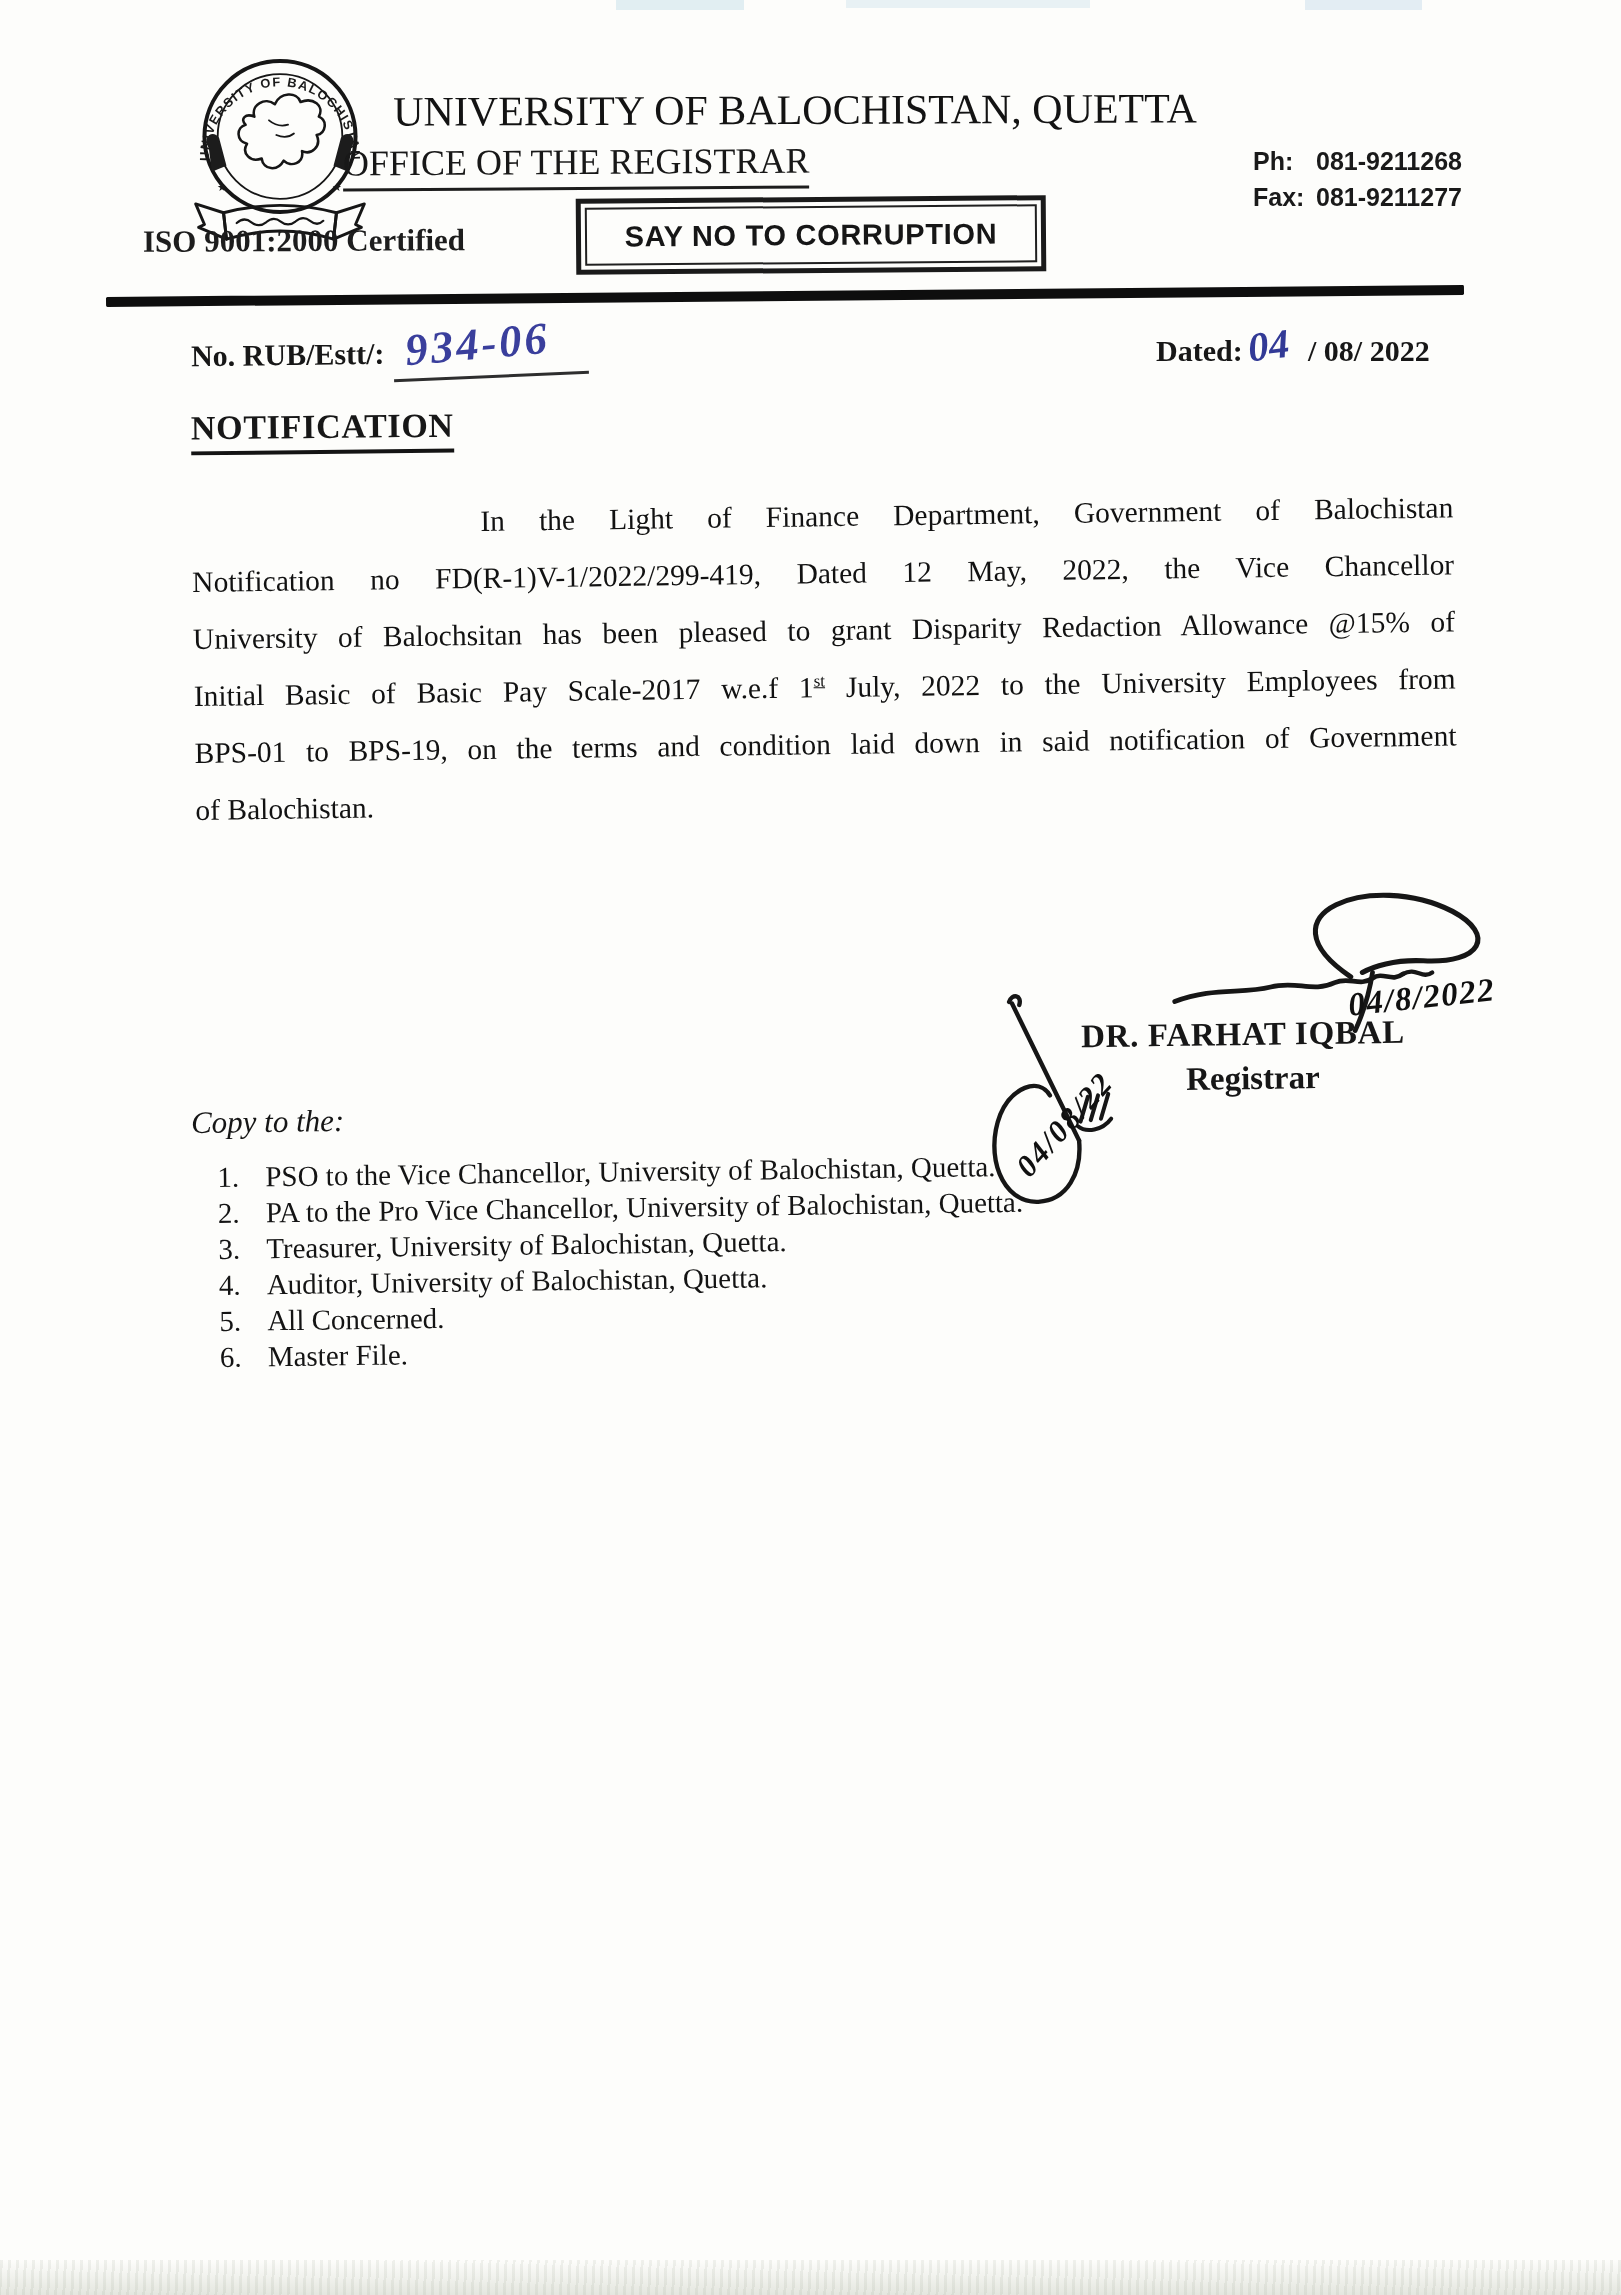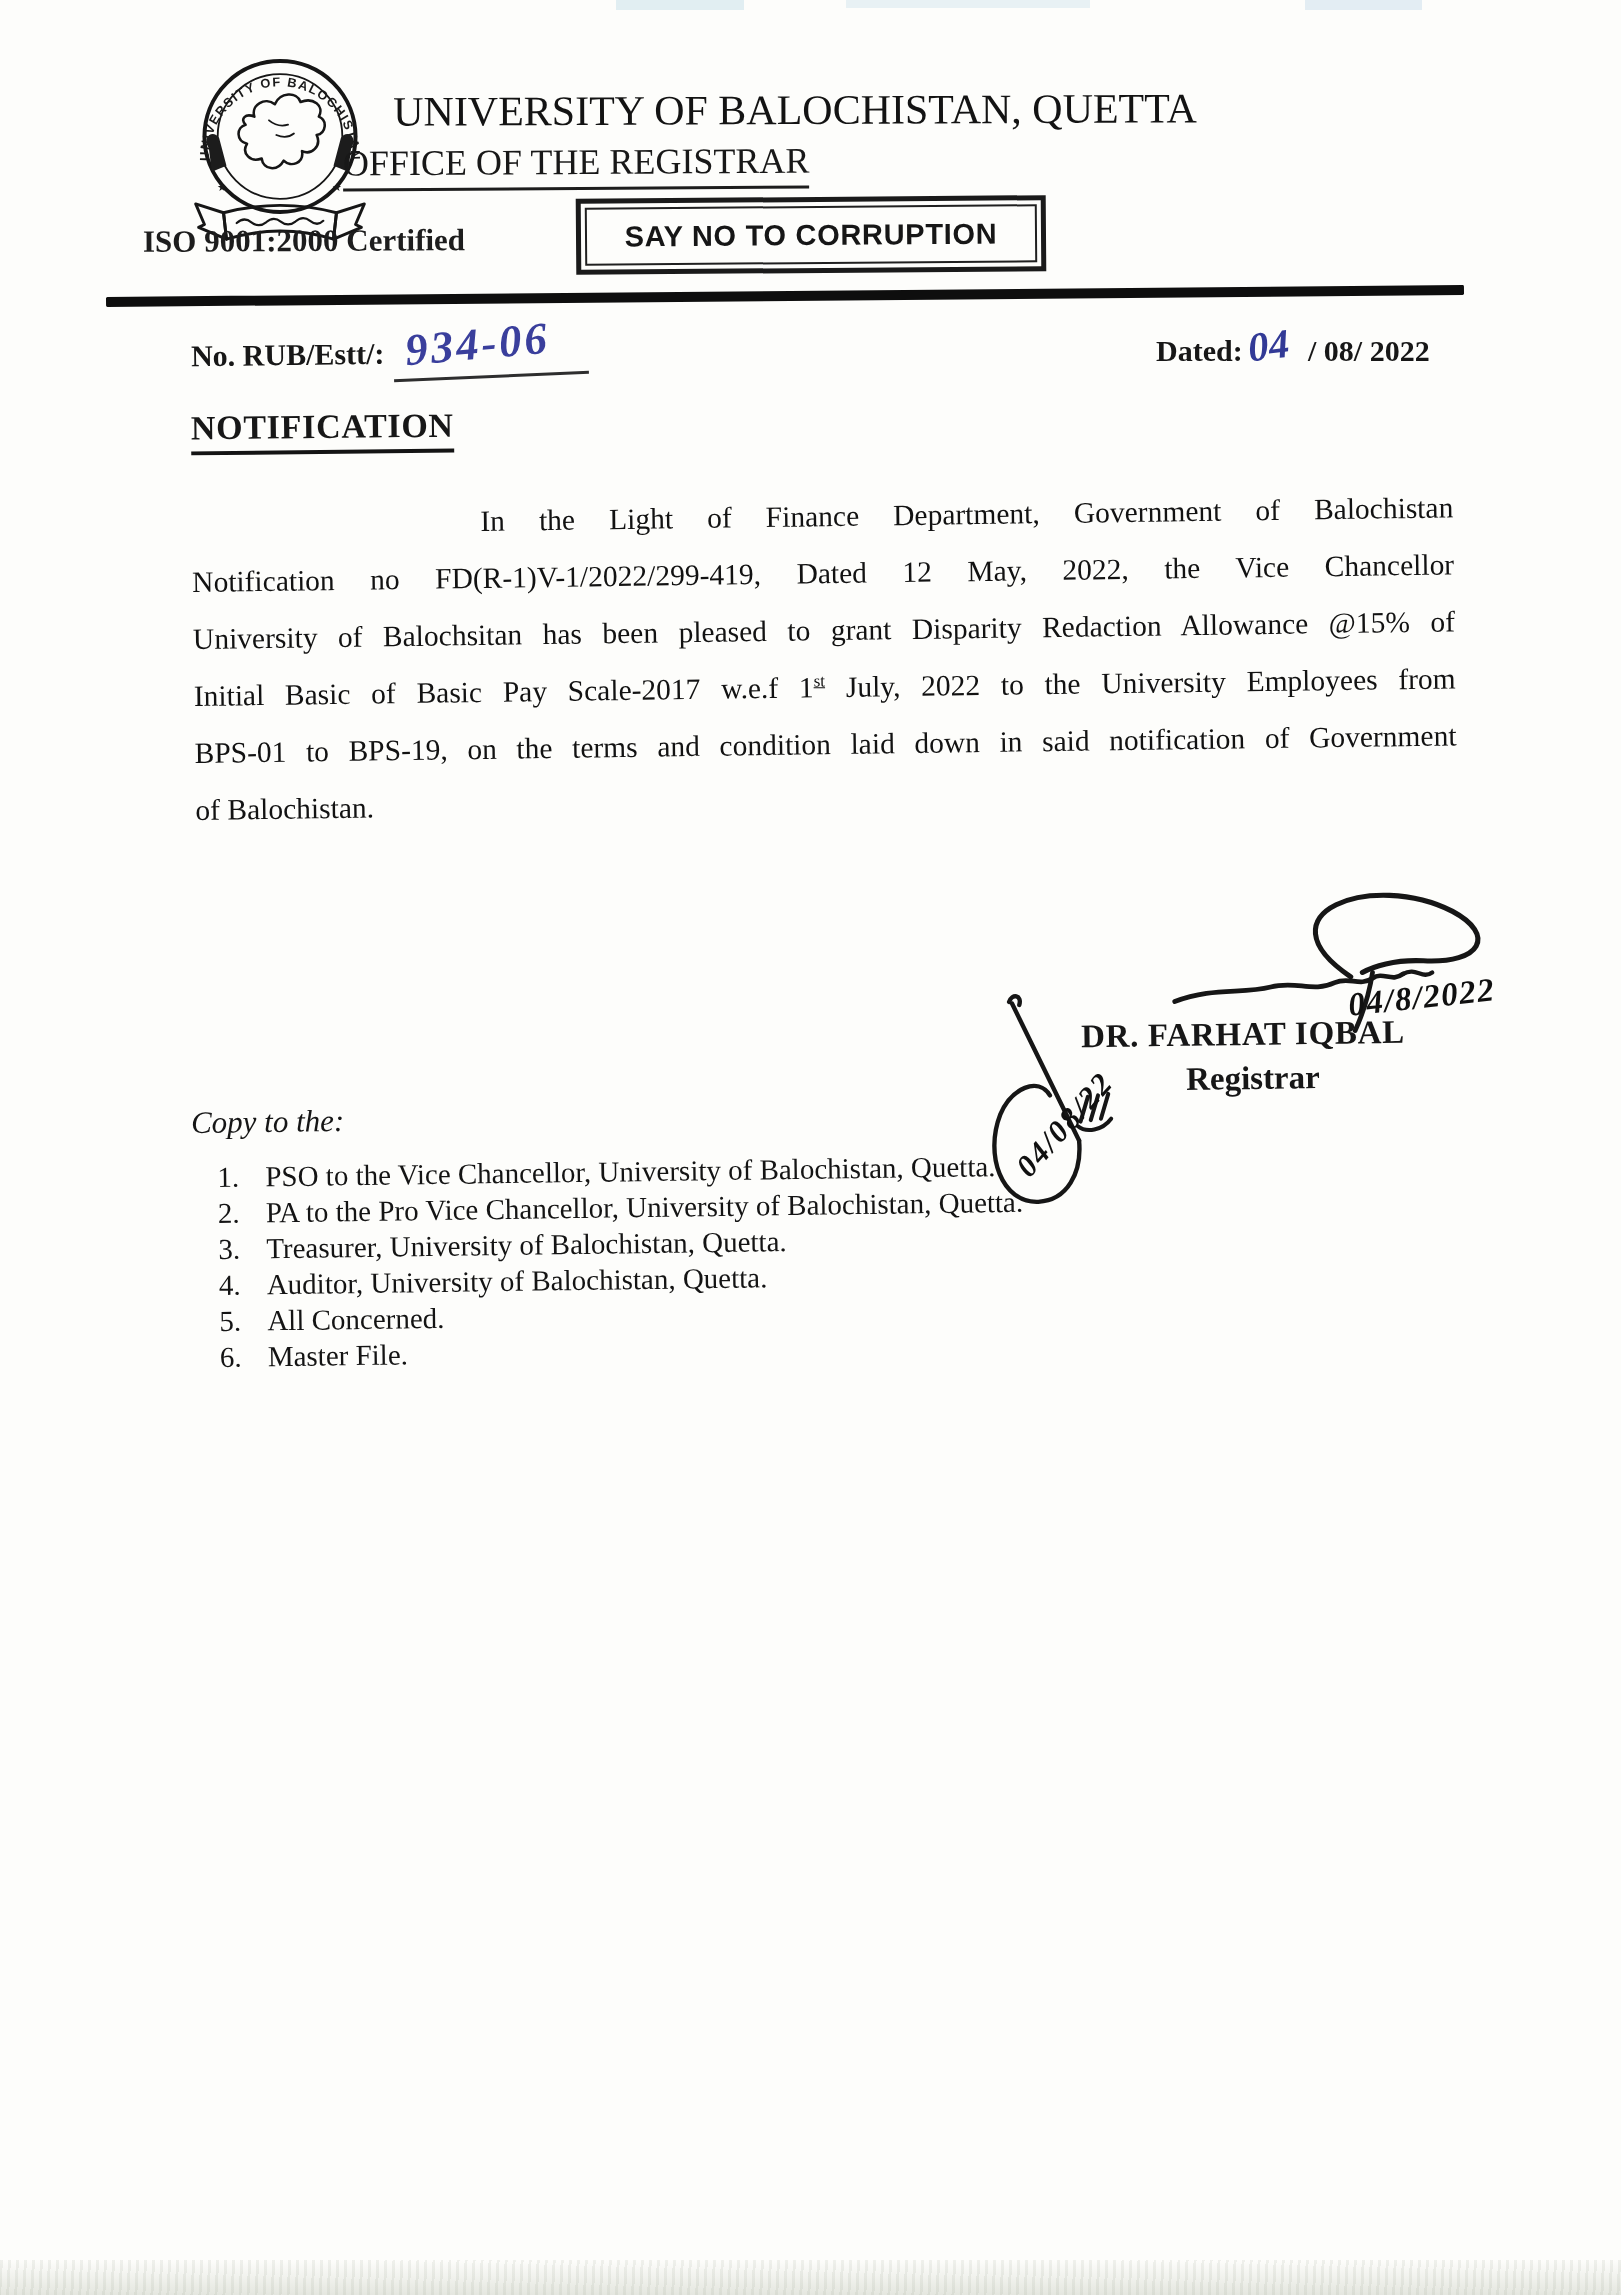--- a/index.html
+++ b/index.html
@@ -158,20 +158,28 @@
     <path class="ink" stroke-width="4" fill="#fdfdfb" d="M212 226 L 250 214 L 238 242 L 246 246 L 208 262 Z"></path>
     <path class="ink" stroke-width="3" d="M76 240 q10 -9 20 -1 q10 8 20 0 q10 -9 20 -1 q10 8 20 0 q10 -9 20 -1 q10 8 18 0"></path>
   </svg>
 
   <div class="abs university-name">UNIVERSITY OF BALOCHISTAN, QUETTA</div>
 
   <div class="abs office-name-wrap">
     <span class="office-name">OFFICE OF THE REGISTRAR</span>
   </div>
 
+  <div class="abs contact">
+    <div>
+      <span class="lbl">Ph:</span><span>081-9211268</span>
+    </div>
+    <div>
+      <span class="lbl">Fax:</span><span>081-9211277</span>
+    </div>
+  </div>
 
   <div class="abs iso">ISO 9001:2000 Certified</div>
 
   <div class="abs banner-outer">
     <div class="banner-inner">SAY NO TO CORRUPTION</div>
   </div>
 
   <div class="abs header-rule"></div>
 
   <div class="abs ref-label">No. RUB/Estt/:</div>

